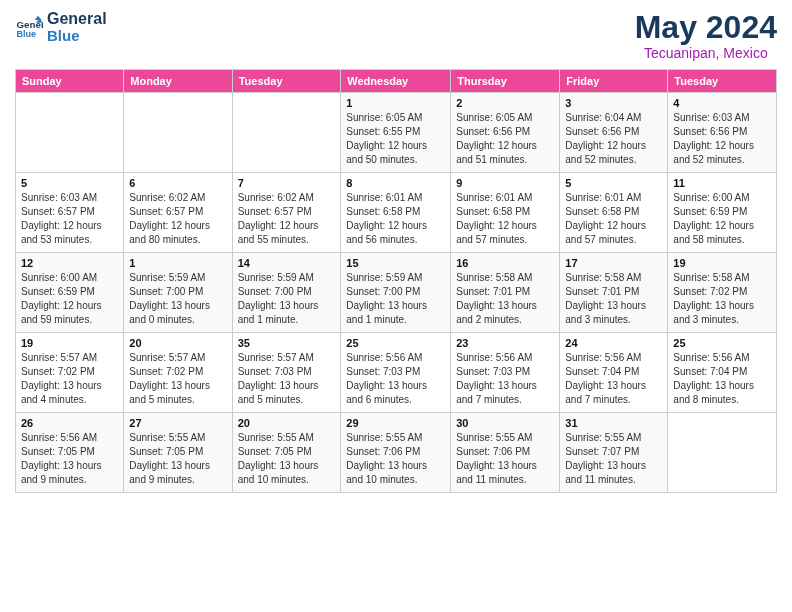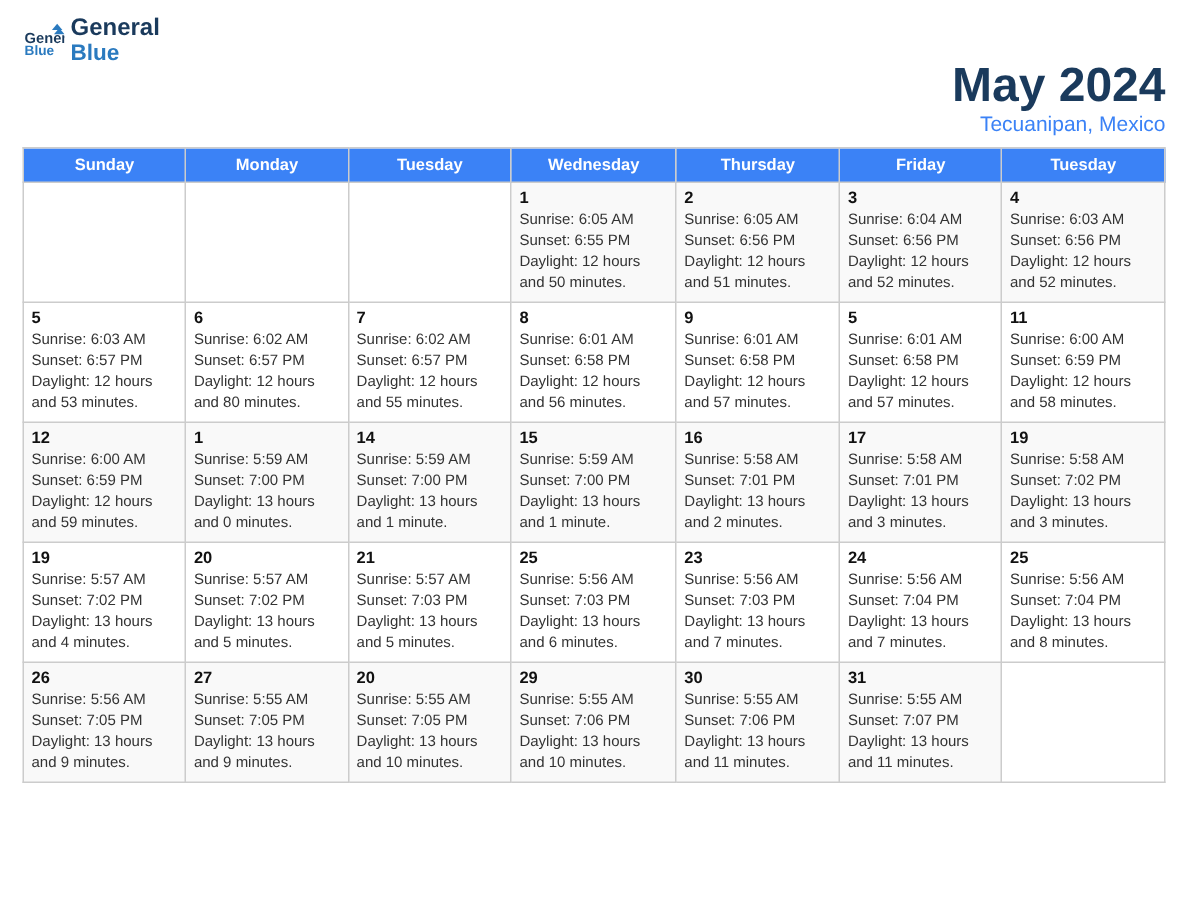--- a/index.html
+++ b/index.html
@@ -24,44 +24,43 @@
     .logo {
       display: flex;
       align-items: center;
       gap: 4px;
     }
     .logo-icon {
       width: 28px;
       height: 28px;
     }
     .title-block {
-      text-align: right;
-      margin-top: 29px;
+      text-align: center;
     }
     .main-title {
       font-size: 32px;
       font-weight: bold;
       color: #1a3a5c;
       line-height: 1.1;
     }
     .subtitle {
       font-size: 14px;
-      color: #3b82f6;
+      color: #a21caf;
     }
     .calendar {
       width: 100%;
       border-collapse: collapse;
       font-size: 10.5px;
     }
     .calendar thead tr th {
-      background-color: #3b82f6;
+      background-color: #ec4899;
       color: #fff;
       font-weight: bold;
       padding: 5px 6px;
-      text-align: center;
+      text-align: left;
       border: 1px solid #ccc;
       font-size: 11px;
     }
     .calendar tbody tr td {
       border: 1px solid #ccc;
       vertical-align: top;
       padding: 4px 5px;
       width: 113px;
       height: 80px;
       background: #fff;
@@ -304,21 +303,21 @@
           <td>
             <div class="day-num">20</div>
             <div class="day-detail">
               <div>Sunrise: 5:57 AM</div>
               <div>Sunset: 7:02 PM</div>
               <div>Daylight: 13 hours</div>
               <div>and 5 minutes.</div>
             </div>
           </td>
           <td>
-            <div class="day-num">21</div>
+            <div class="day-num">35</div>
             <div class="day-detail">
               <div>Sunrise: 5:57 AM</div>
               <div>Sunset: 7:03 PM</div>
               <div>Daylight: 13 hours</div>
               <div>and 5 minutes.</div>
             </div>
           </td>
           <td>
             <div class="day-num">25</div>
             <div class="day-detail">

